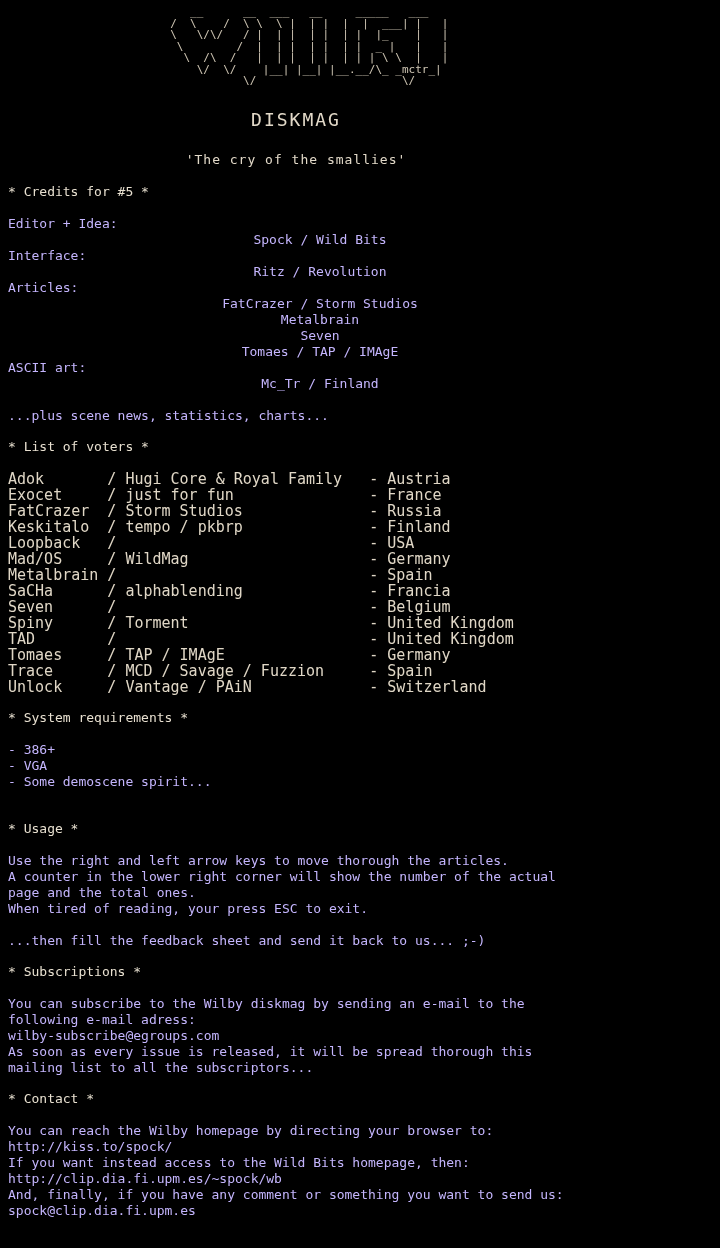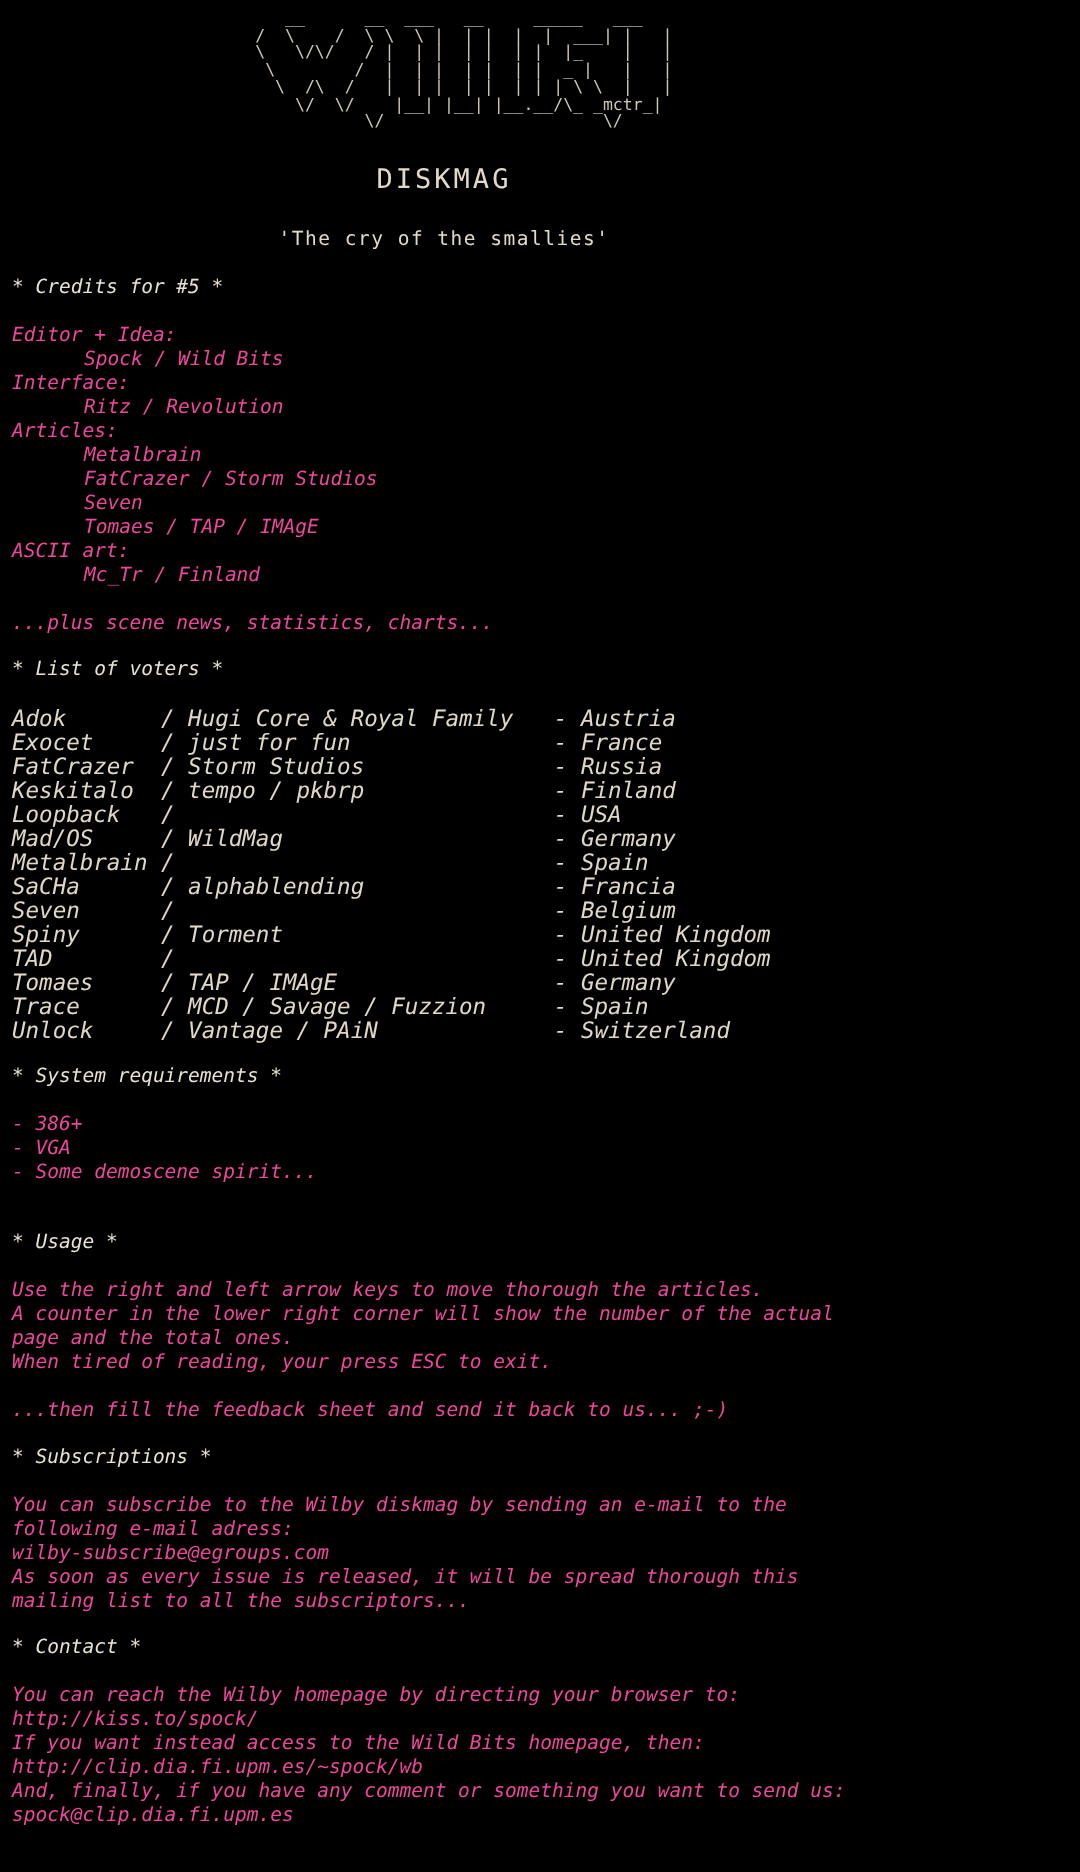--- a/index.html
+++ b/index.html
@@ -55,34 +55,33 @@
   }
   .body-text {
     color: #e0d7c6;
     font-size: 13px;
     line-height: 16px;
     padding: 0 8px;
     margin-top: 17px;
   }
   .section {
     margin-top: 15px;
-    font-style: italic;
   }
   .section:first-child { margin-top: 0; }
   .heading {
     color: #e8e0d0;
     font-size: 13px;
     line-height: 16px;
   }
   .blk {
     font-size: 13px;
     line-height: 16px;
-    color: #ec4899;
+    color: #c4b5fd;
   }
-  .ind { padding-left: 48px; }
+  .ind { padding-left: 48px; text-align: center; }
   .votertable {
     font-size: 15px;
     line-height: 16px;
   }
   .spacer16 { height: 16px; }
 </style>
 </head>
 <body>
 
 <div class="page">
@@ -103,22 +102,22 @@
   <div class="body-text">
 
     <div class="section">
       <div class="heading">* Credits for #5 *</div>
       <div class="spacer16"></div>
       <div class="blk">Editor + Idea:</div>
       <div class="blk ind">Spock / Wild Bits</div>
       <div class="blk">Interface:</div>
       <div class="blk ind">Ritz / Revolution</div>
       <div class="blk">Articles:</div>
+      <div class="blk ind">FatCrazer / Storm Studios</div>
       <div class="blk ind">Metalbrain</div>
-      <div class="blk ind">FatCrazer / Storm Studios</div>
       <div class="blk ind">Seven</div>
       <div class="blk ind">Tomaes / TAP / IMAgE</div>
       <div class="blk">ASCII art:</div>
       <div class="blk ind">Mc_Tr / Finland</div>
       <div class="spacer16"></div>
       <div class="blk">...plus scene news, statistics, charts...</div>
     </div>
 
     <div class="section">
       <div class="heading">* List of voters *</div>

